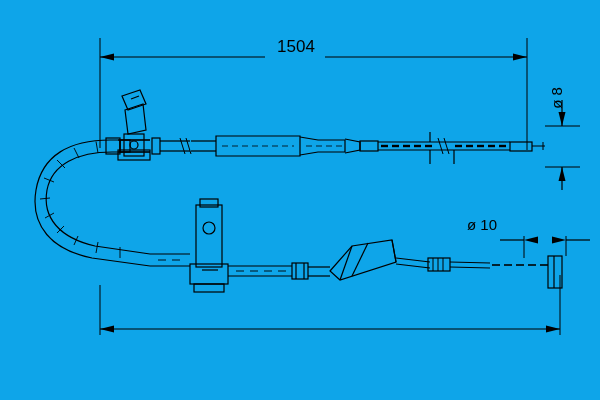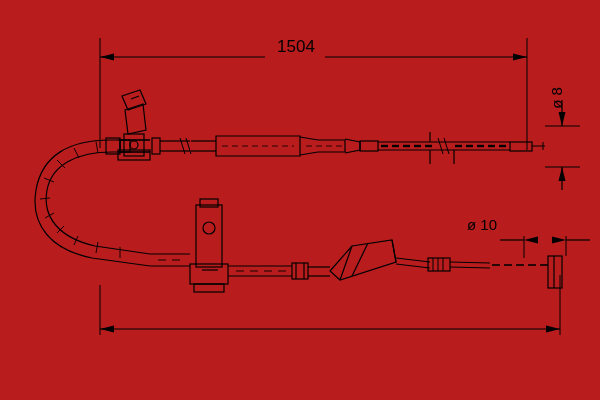--- a/index.html
+++ b/index.html
@@ -7,21 +7,21 @@
     padding: 0;
     background: #ffffff;
   }
   body {
     font-family: "Liberation Sans", sans-serif;
   }
   #stage {
     position: relative;
     width: 600px;
     height: 400px;
-    background: #b91c1c;
+    background: #0ea5e9;
     overflow: hidden;
   }
   #stage svg {
     position: absolute;
     left: 0;
     top: 0;
   }
   .dim-text {
     font-family: "Liberation Sans", sans-serif;
     font-size: 17px;

